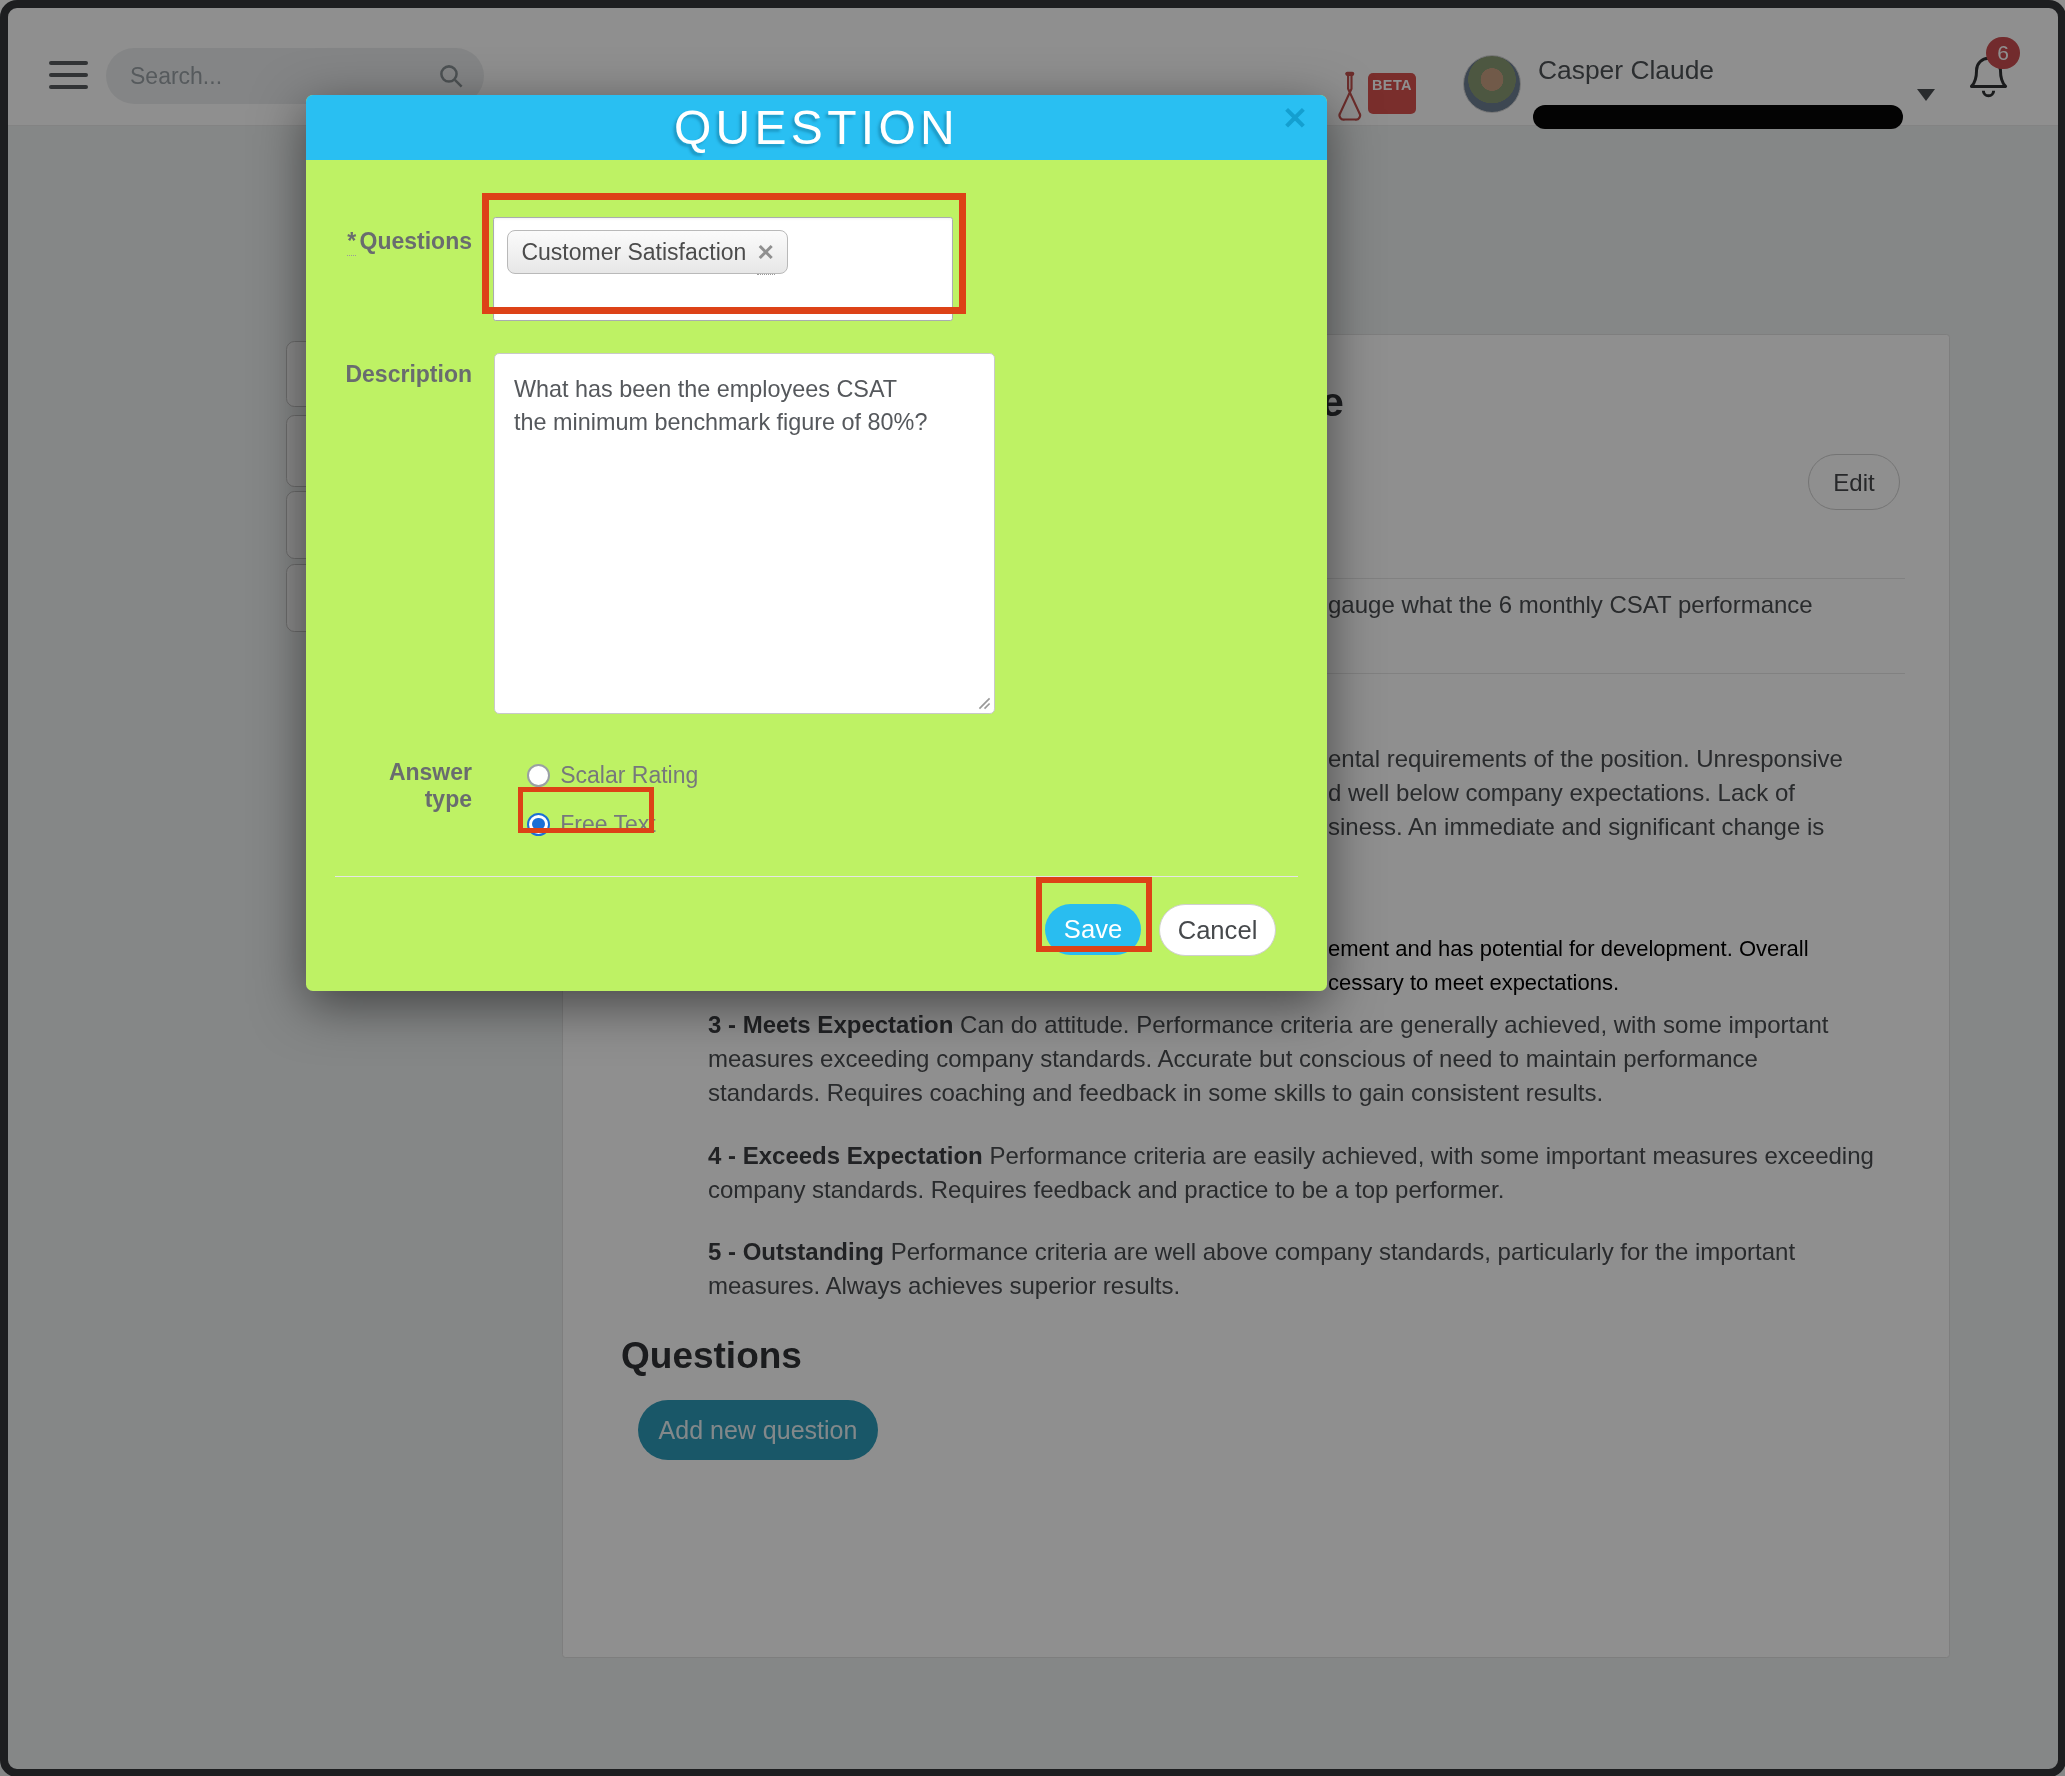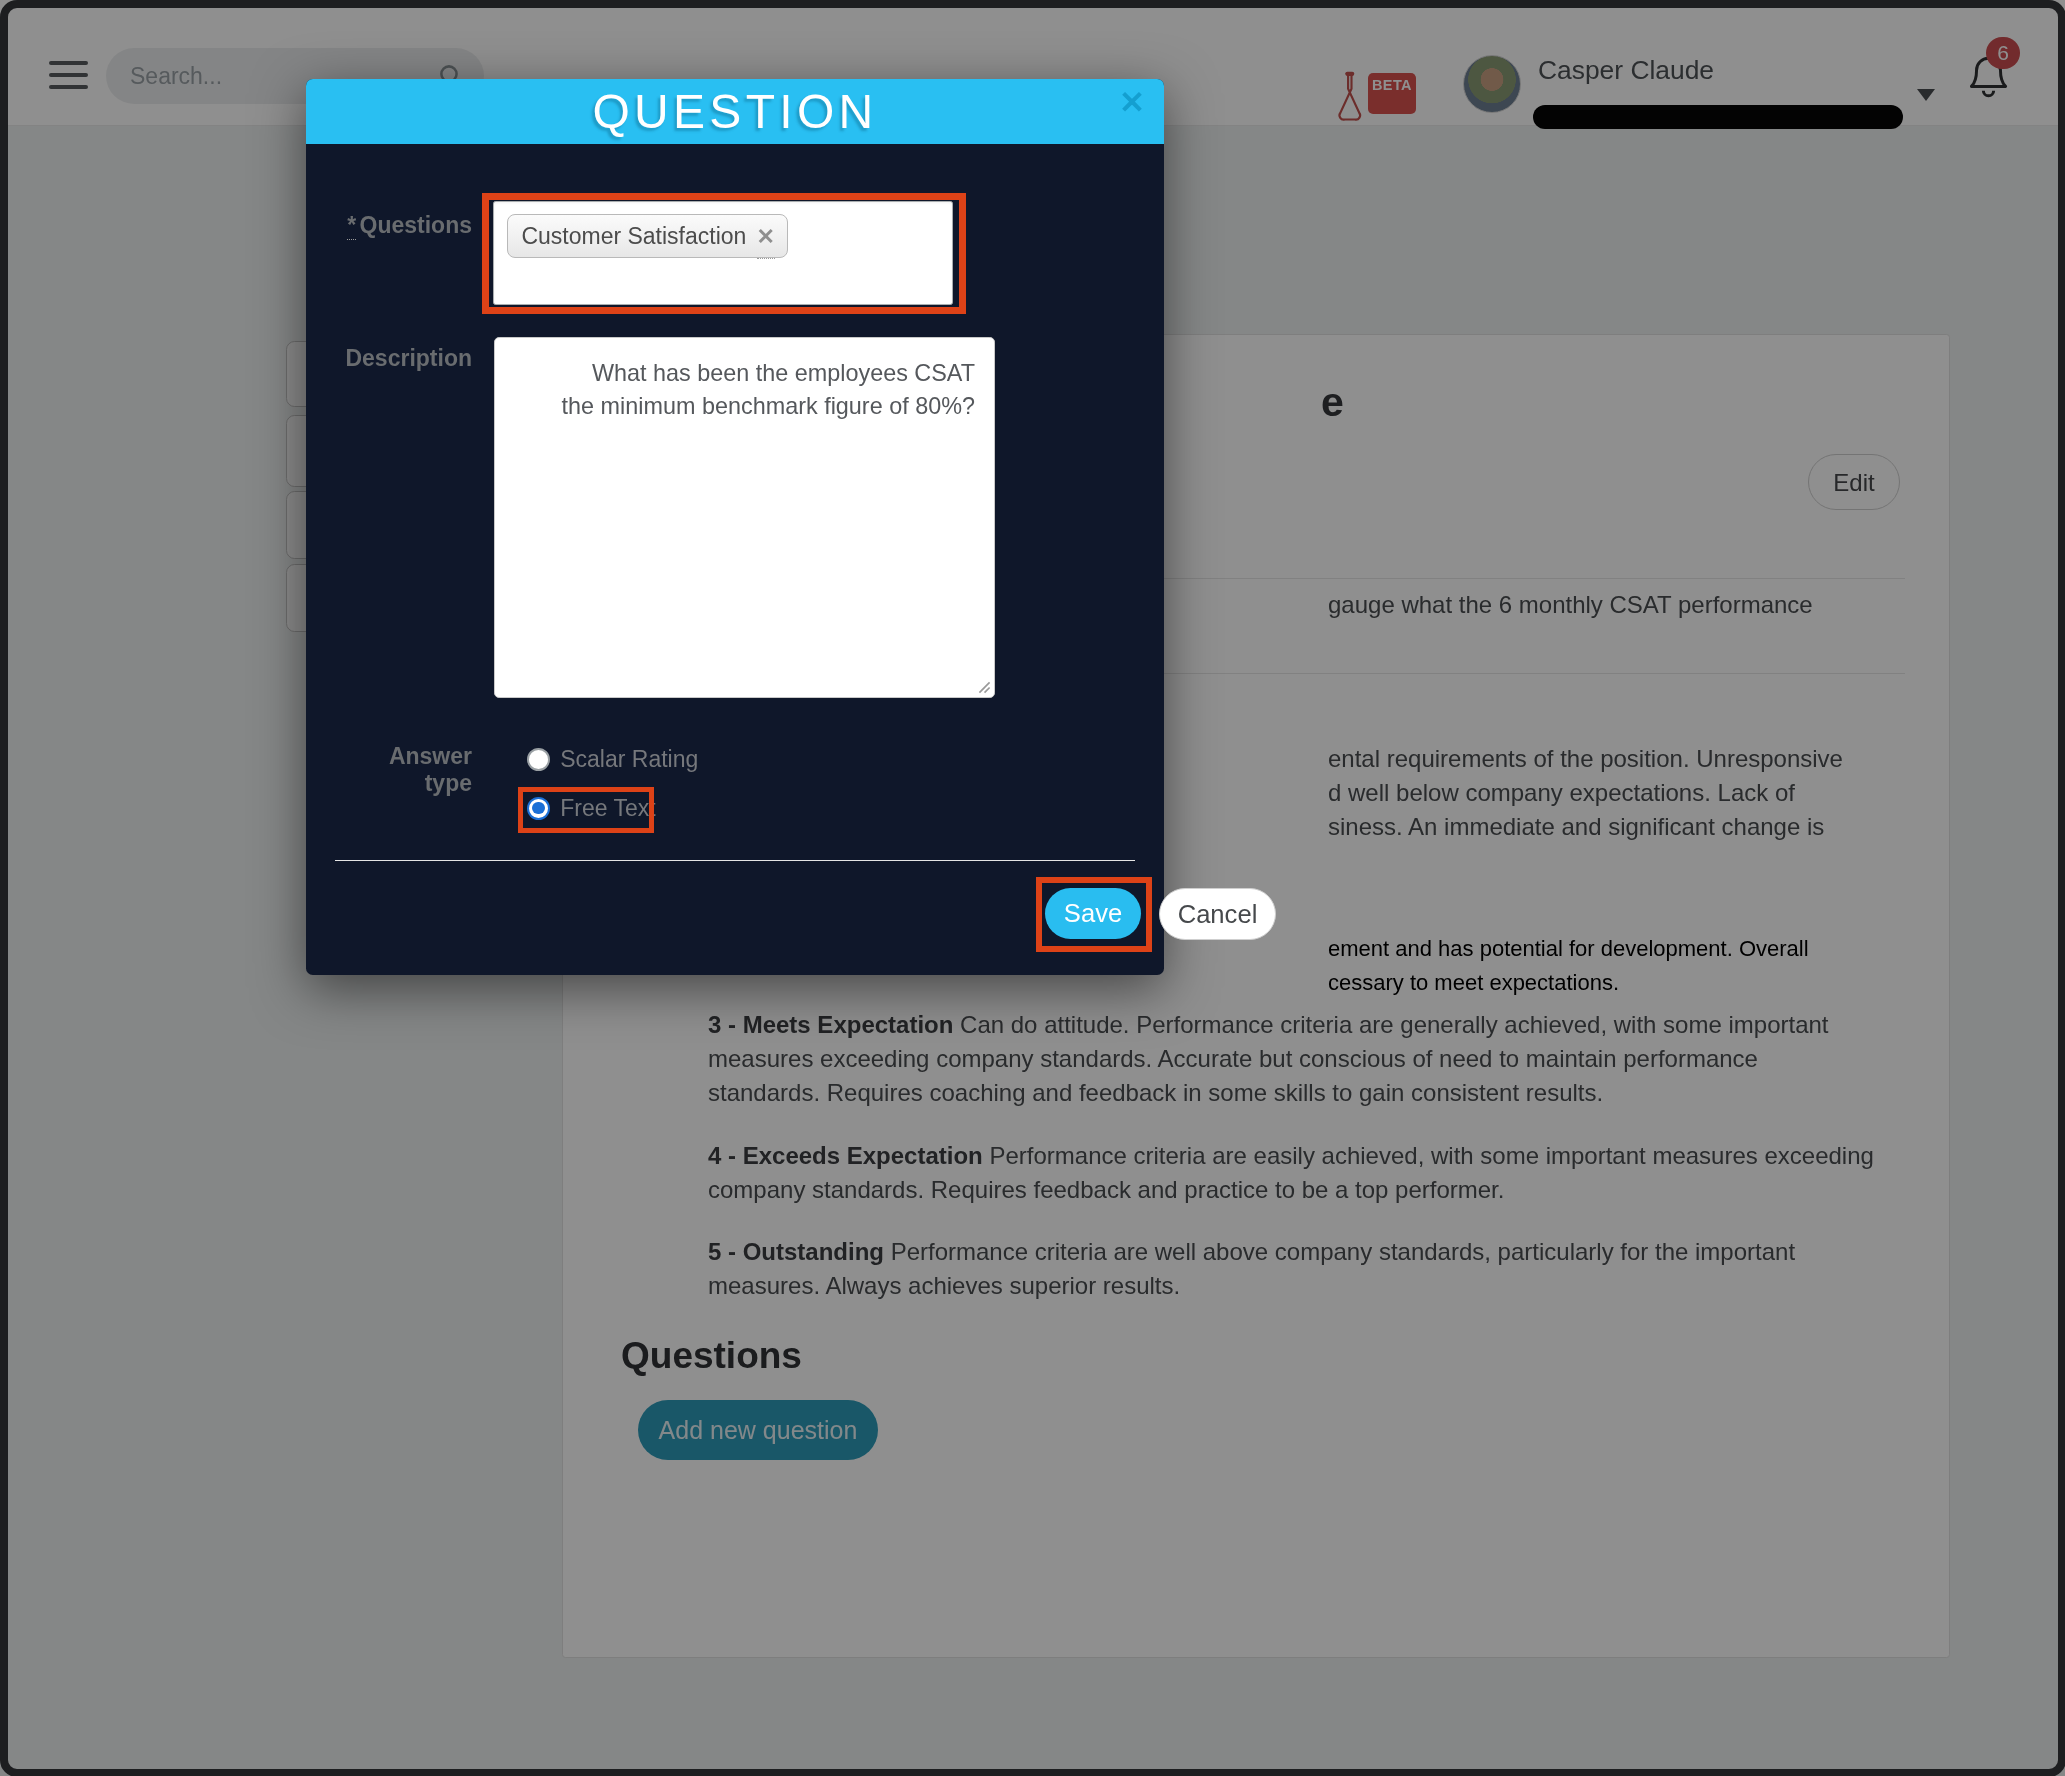--- a/index.html
+++ b/index.html
@@ -45,31 +45,31 @@
   .add-q { position:absolute; left:75px; top:1065px; width:240px; height:60px; background:#2d9cba; border:none; border-radius:30px; color:#e9f3f6; font-size:25px; cursor:pointer; }
 
   
   .sliver { position:absolute; left:286px; width:75px; border:1.7px solid #c2c2c2; border-radius:8.5px; background:#fafafa; z-index:4; }
   .sv1 { top:341px; height:66px; } .sv2 { top:415px; height:72px; } .sv3 { top:491px; height:68px; } .sv4 { top:564px; height:68px; }
 
   
   .overlay { position:absolute; inset:0; background:rgba(0,0,0,0.44); z-index:40; }
 
   
-  .modal { position:absolute; left:306px; top:79px; width:858px; height:896px; background:#0f172a; border-radius:6.8px; box-shadow:0 13.6px 51px rgba(0,0,0,0.5); z-index:50; }
+  .modal { position:absolute; left:306px; top:95px; width:1021px; height:896px; background:#bef264; border-radius:6.8px; box-shadow:0 13.6px 51px rgba(0,0,0,0.5); z-index:50; }
   .m-head { position:absolute; left:0; top:0; width:100%; height:65px; background:#29bff2; border-radius:6.8px 6.8px 0 0; }
   .m-title { width:100%; text-align:center; line-height:65px; font-size:48px; letter-spacing:4.3px; color:#ffffff; text-shadow:-2.6px 2.6px 2.6px rgba(0,70,100,0.30); }
   .m-close { position:absolute; right:19px; top:5.1px; font-size:31px; font-weight:bold; color:#149fd0; cursor:pointer; }
   .m-label { position:absolute; left:34px; width:132px; text-align:right; font-size:23px; font-weight:600; color:#696c6f; }
   .lab-q { top:133px; } .lab-d { top:266px; } .lab-a { top:664px; }
   .req { border-bottom:1.7px dotted #9a9a9a; padding-bottom:0.9px; margin-right:3.4px; }
   .tagfield { position:absolute; left:187px; top:122px; width:460px; height:104px; background:#fff; border:0.9px solid #a9adaf; border-radius:2.6px; box-shadow:inset 0 0.9px 2.6px rgba(0,0,0,0.06); cursor:text; }
   .tag { position:absolute; left:12.8px; top:12px; height:44px; padding:0 12px 0 13.6px; background:linear-gradient(#fbfbfb,#e7e7e7); border:0.9px solid #b9b9b9; border-radius:8px; font-size:23px; color:#4c4c4c; line-height:43px; white-space:nowrap; }
   .tag .x { display:inline-block; margin-left:10.2px; font-size:22px; font-weight:bold; color:#8f8f8f; border-bottom:1.7px dotted #9a9a9a; cursor:pointer; }
-  .ta { position:absolute; left:188px; top:258px; width:501px; height:361px; background:#fff; border:0.9px solid #c9c9c9; border-radius:5.1px; padding:19px 19px; font-size:23.4px; color:#55585c; line-height:33px; cursor:text;text-align:right; }
+  .ta { position:absolute; left:188px; top:258px; width:501px; height:361px; background:#fff; border:0.9px solid #c9c9c9; border-radius:5.1px; padding:19px 19px; font-size:23.4px; color:#55585c; line-height:33px; cursor:text; }
   .ta svg { position:absolute; right:2.6px; bottom:2.6px; }
   .radio-row { position:absolute; left:221px; height:24px; display:flex; align-items:center; cursor:pointer; }
   .r1 { top:668px; } .r2 { top:717px; }
   .rcirc { width:23px; height:23px; border-radius:50%; border:2.1px solid #9aa0a4; background:#fff; margin-right:10.2px; flex:none; }
   .rcirc.sel { border:2.6px solid #1b6fd6; display:flex; align-items:center; justify-content:center; }
   .rcirc.sel i { display:block; width:12.8px; height:12.8px; border-radius:50%; background:#1b6fd6; }
   .rlabel { font-size:23px; color:#76787c; }
   .m-div { position:absolute; left:29px; right:29px; top:781px; height:0.9px; background:#e5e5e5; }
   .save-btn { position:absolute; left:739px; top:809px; width:96px; height:51px; background:#29bdf0; border:none; border-radius:25.6px; color:#fff; font-size:25.6px; cursor:pointer; }
   .cancel-btn { position:absolute; left:853px; top:809px; width:117px; height:52px; background:#fff; border:0.9px solid #cfcfcf; border-radius:26.4px; color:#46494c; font-size:25.6px; cursor:pointer; }

